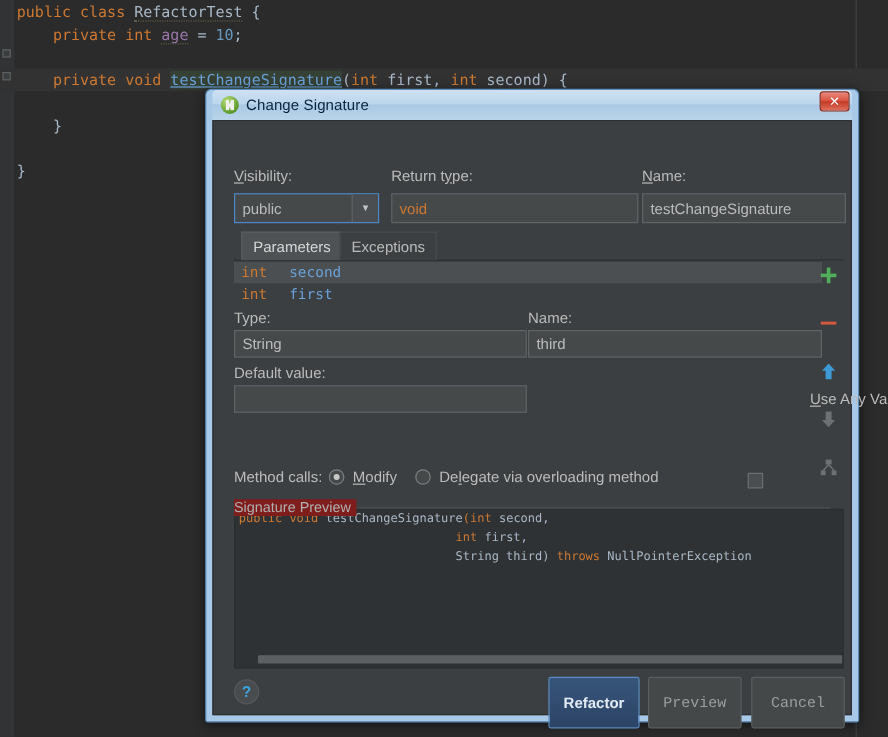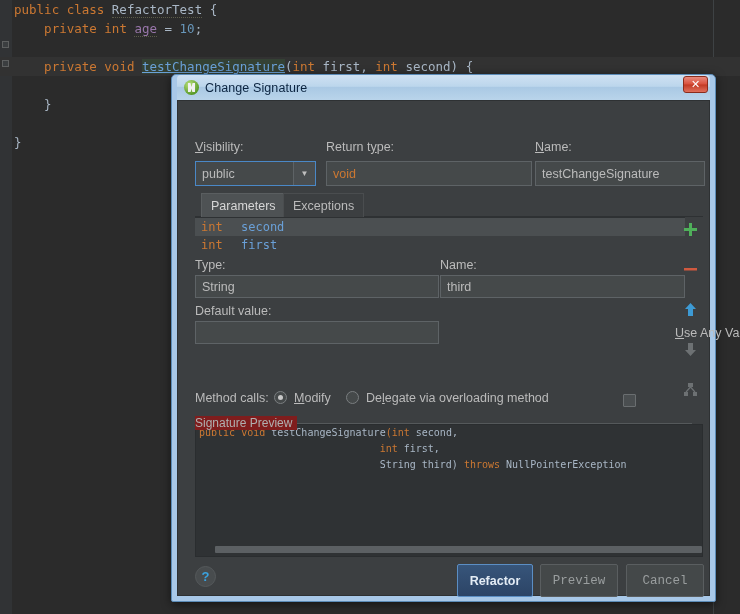--- a/index.html
+++ b/index.html
@@ -235,21 +235,21 @@
 
   
   #help-btn {
     position: absolute; left: 17px; top: 465px;
     width: 21px; height: 21px; border-radius: 50%;
     background: #484c4e; border: 1px solid #55595b;
     display: flex; align-items: center; justify-content: center;
     color: #3aa3e0; font-size: 13px; font-weight: bold;
   }
   .btn {
-    position: absolute; top: 463px; height: 33px;
+    position: absolute; top: 463px; height: 43px;
     display: flex; align-items: center; justify-content: center;
     font-size: 12.5px;
     border-radius: 2px;
   }
   .btn.primary {
     background: linear-gradient(to bottom, #37557a, #2c4466);
     border: 1px solid #5b8ec4;
     color: #e3ecf5; font-weight: bold;
   }
   .btn.normal {

